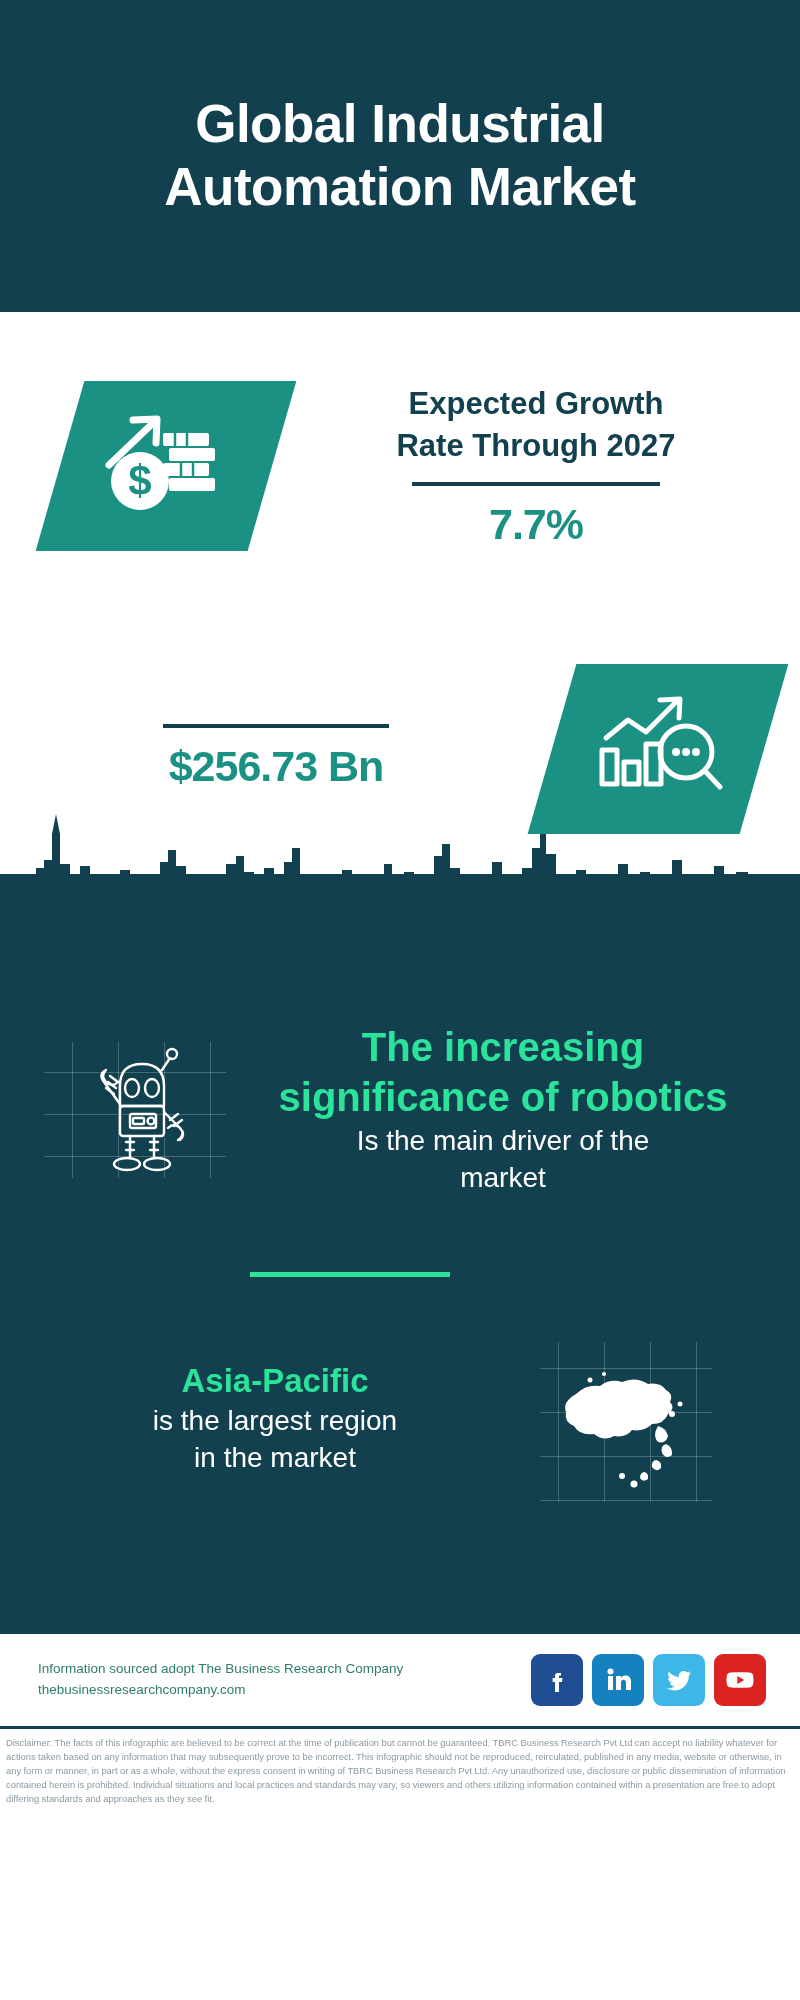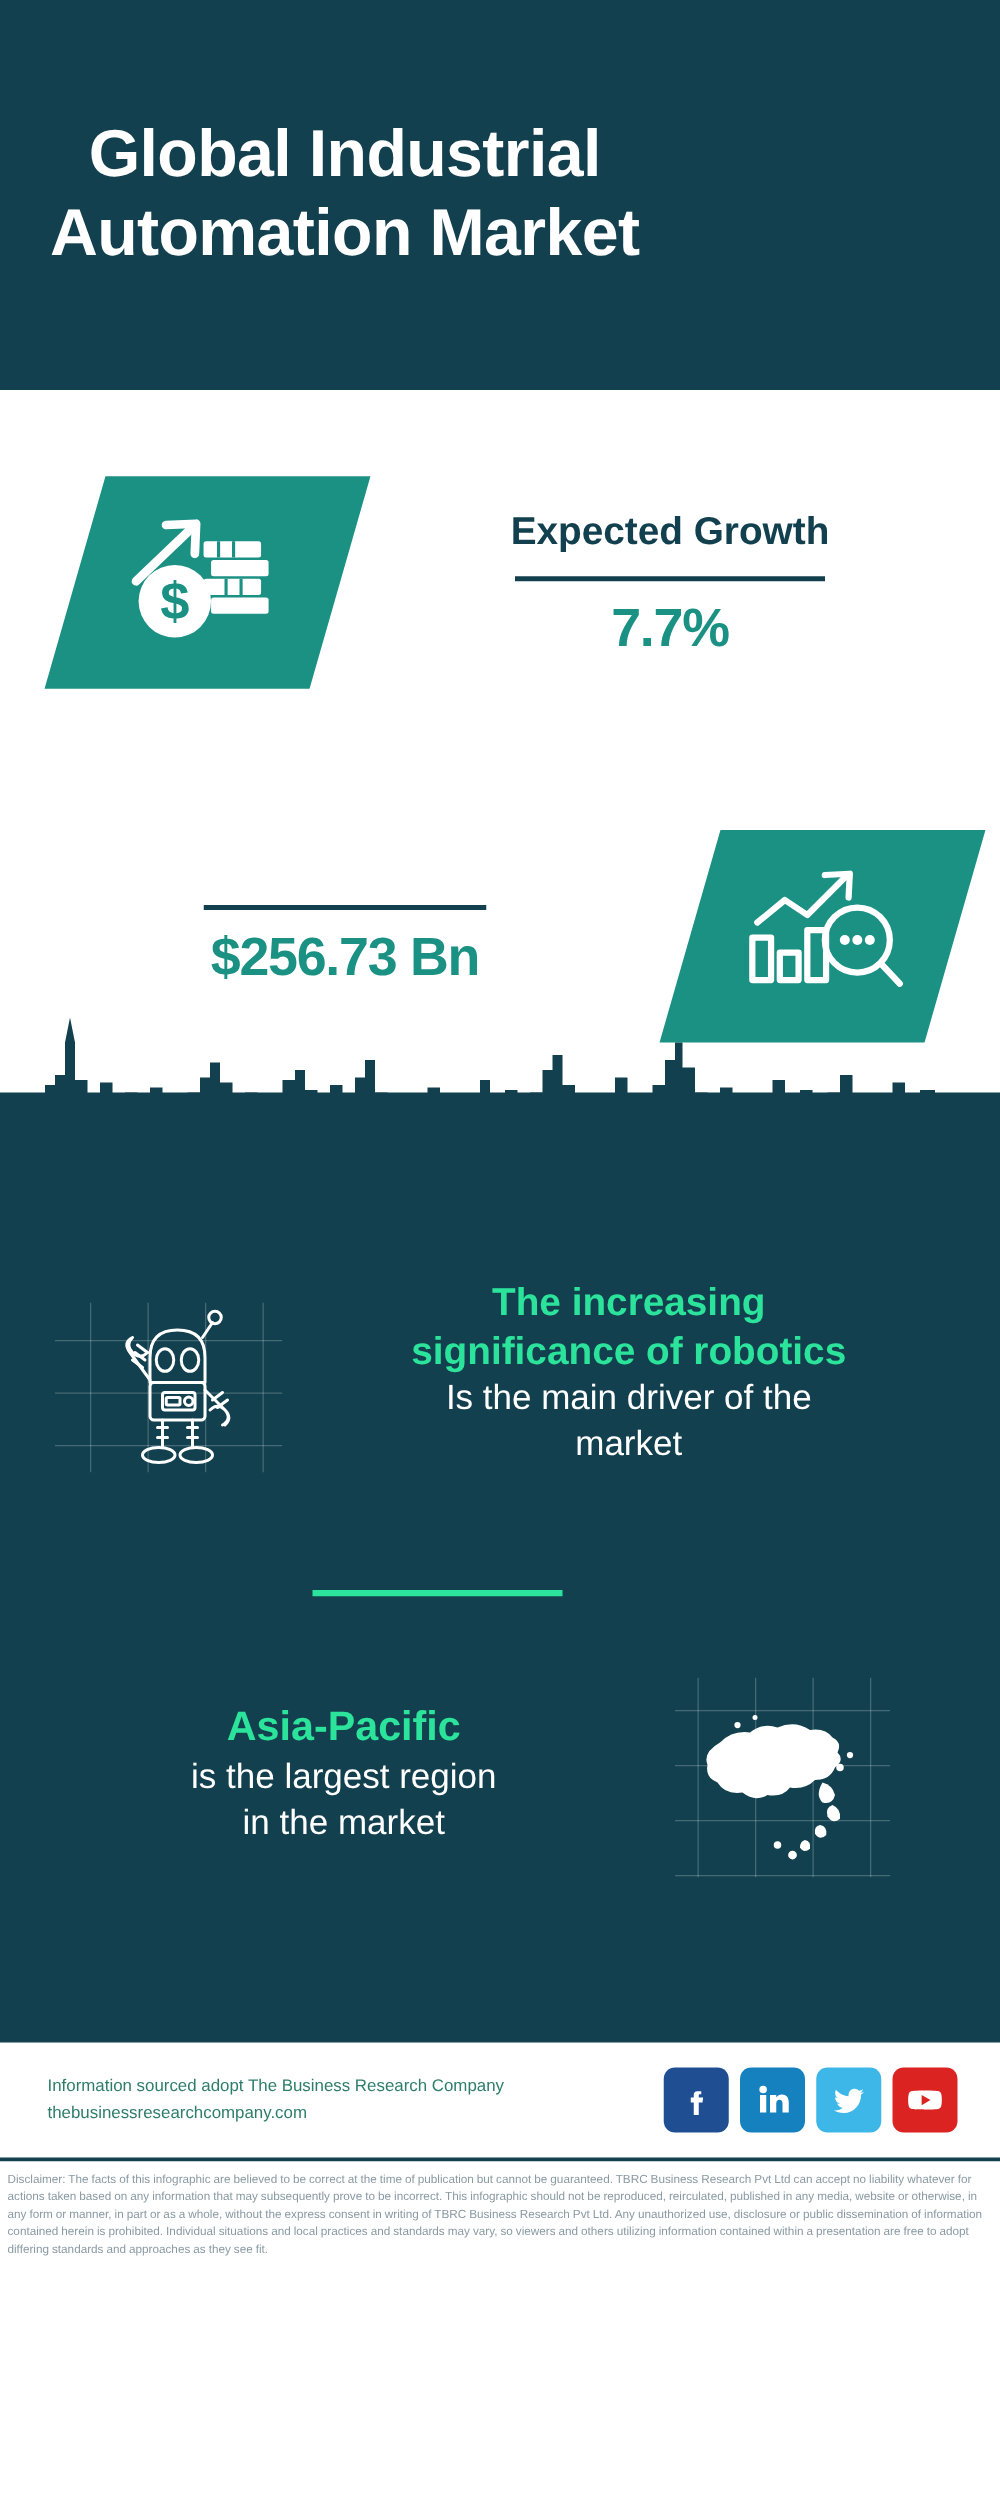--- a/index.html
+++ b/index.html
@@ -10,21 +10,21 @@
     width:800px; height:2000px;
     position:relative;
     overflow:hidden;
   }
   .page { width:800px; height:2000px; position:relative; background:#fff; }
 
   
   .header {
     background:#13404F;
     height:312px;
-    display:flex; align-items:center; justify-content:flex-start;
+    display:flex; align-items:center; justify-content:center;
     padding:0 40px;
   }
   .header h1 {
     color:#ffffff;
     font-size:53px;
     line-height:1.18;
     font-weight:bold;
     text-align:center;
     letter-spacing:-0.5px;
   }
@@ -77,21 +77,21 @@
   }
   .grid-card .gl {
     position:absolute; background:rgba(255,255,255,0.22);
   }
 
   .driver-block {
     position:absolute; top:148px; left:278px; width:450px;
     text-align:center;
   }
   .accent-line-1, .accent-line-2 {
-    color:#2CE39B; font-size:31px; font-weight:bold; line-height:1.26;
+    color:#2CE39B; font-size:40px; font-weight:bold; line-height:1.26;
   }
   .plain-line {
     color:#ffffff; font-size:28px; font-weight:normal; line-height:1.32;
   }
 
   .mid-divider {
     position:absolute; top:1163px; left:250px;
     width:200px; height:5px; background:#2CE39B;
   }
 
@@ -161,20 +161,21 @@
               <line x1="102" y1="60" x2="102" y2="73"></line>
           </g>
           <circle cx="49" cy="78" r="29" fill="#ffffff"></circle>
           <text x="49" y="92" font-family="Liberation Sans, sans-serif" font-size="42" font-weight="bold" fill="#1B9184" text-anchor="middle">$</text>
         </svg>
       </span>
     </div>
     <div class="stat-text">
       <div class="stat-title">
         <span>Expected Growth</span><br>
+        <span>Rate Through 2027</span>
       </div>
       <div class="rule"></div>
       <div class="stat-value">7.7%</div>
     </div>
   </div>
 
   <div class="gap-a"></div>
 
   <div class="stat-row two">
     <div class="stat-text">

